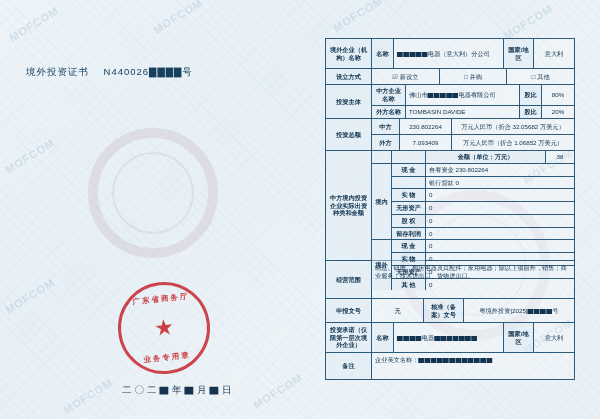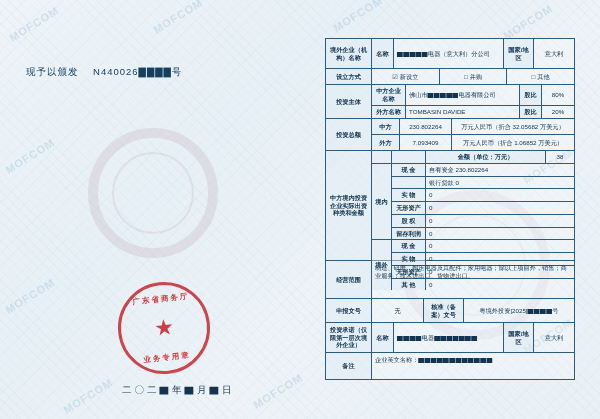--- a/index.html
+++ b/index.html
@@ -147,21 +147,21 @@
   <div class="wm" style="left:500px; top:16px;">MOFCOM</div>
   <div class="wm" style="left:2px; top:150px;">MOFCOM</div>
   <div class="wm" style="left:2px; top:290px;">MOFCOM</div>
   <div class="wm" style="left:520px; top:160px;">MOFCOM</div>
   <div class="wm" style="left:520px; top:330px;">MOFCOM</div>
   <div class="wm" style="left:250px; top:385px;">MOFCOM</div>
   <div class="wm" style="left:60px; top:390px;">MOFCOM</div>
 
   <div id="left">
     <div class="subtitle">
-      <span>现予以颁发</span>
+      <span>境外投资证书</span>
       &nbsp;&nbsp;
       <span>N440026▇▇▇▇号</span>
     </div>
 
 
     <div class="redseal">
       <div class="arc-top">广东省商务厅</div>
       <div class="star">★</div>
       <div class="arc-bot">业务专用章</div>
     </div>

